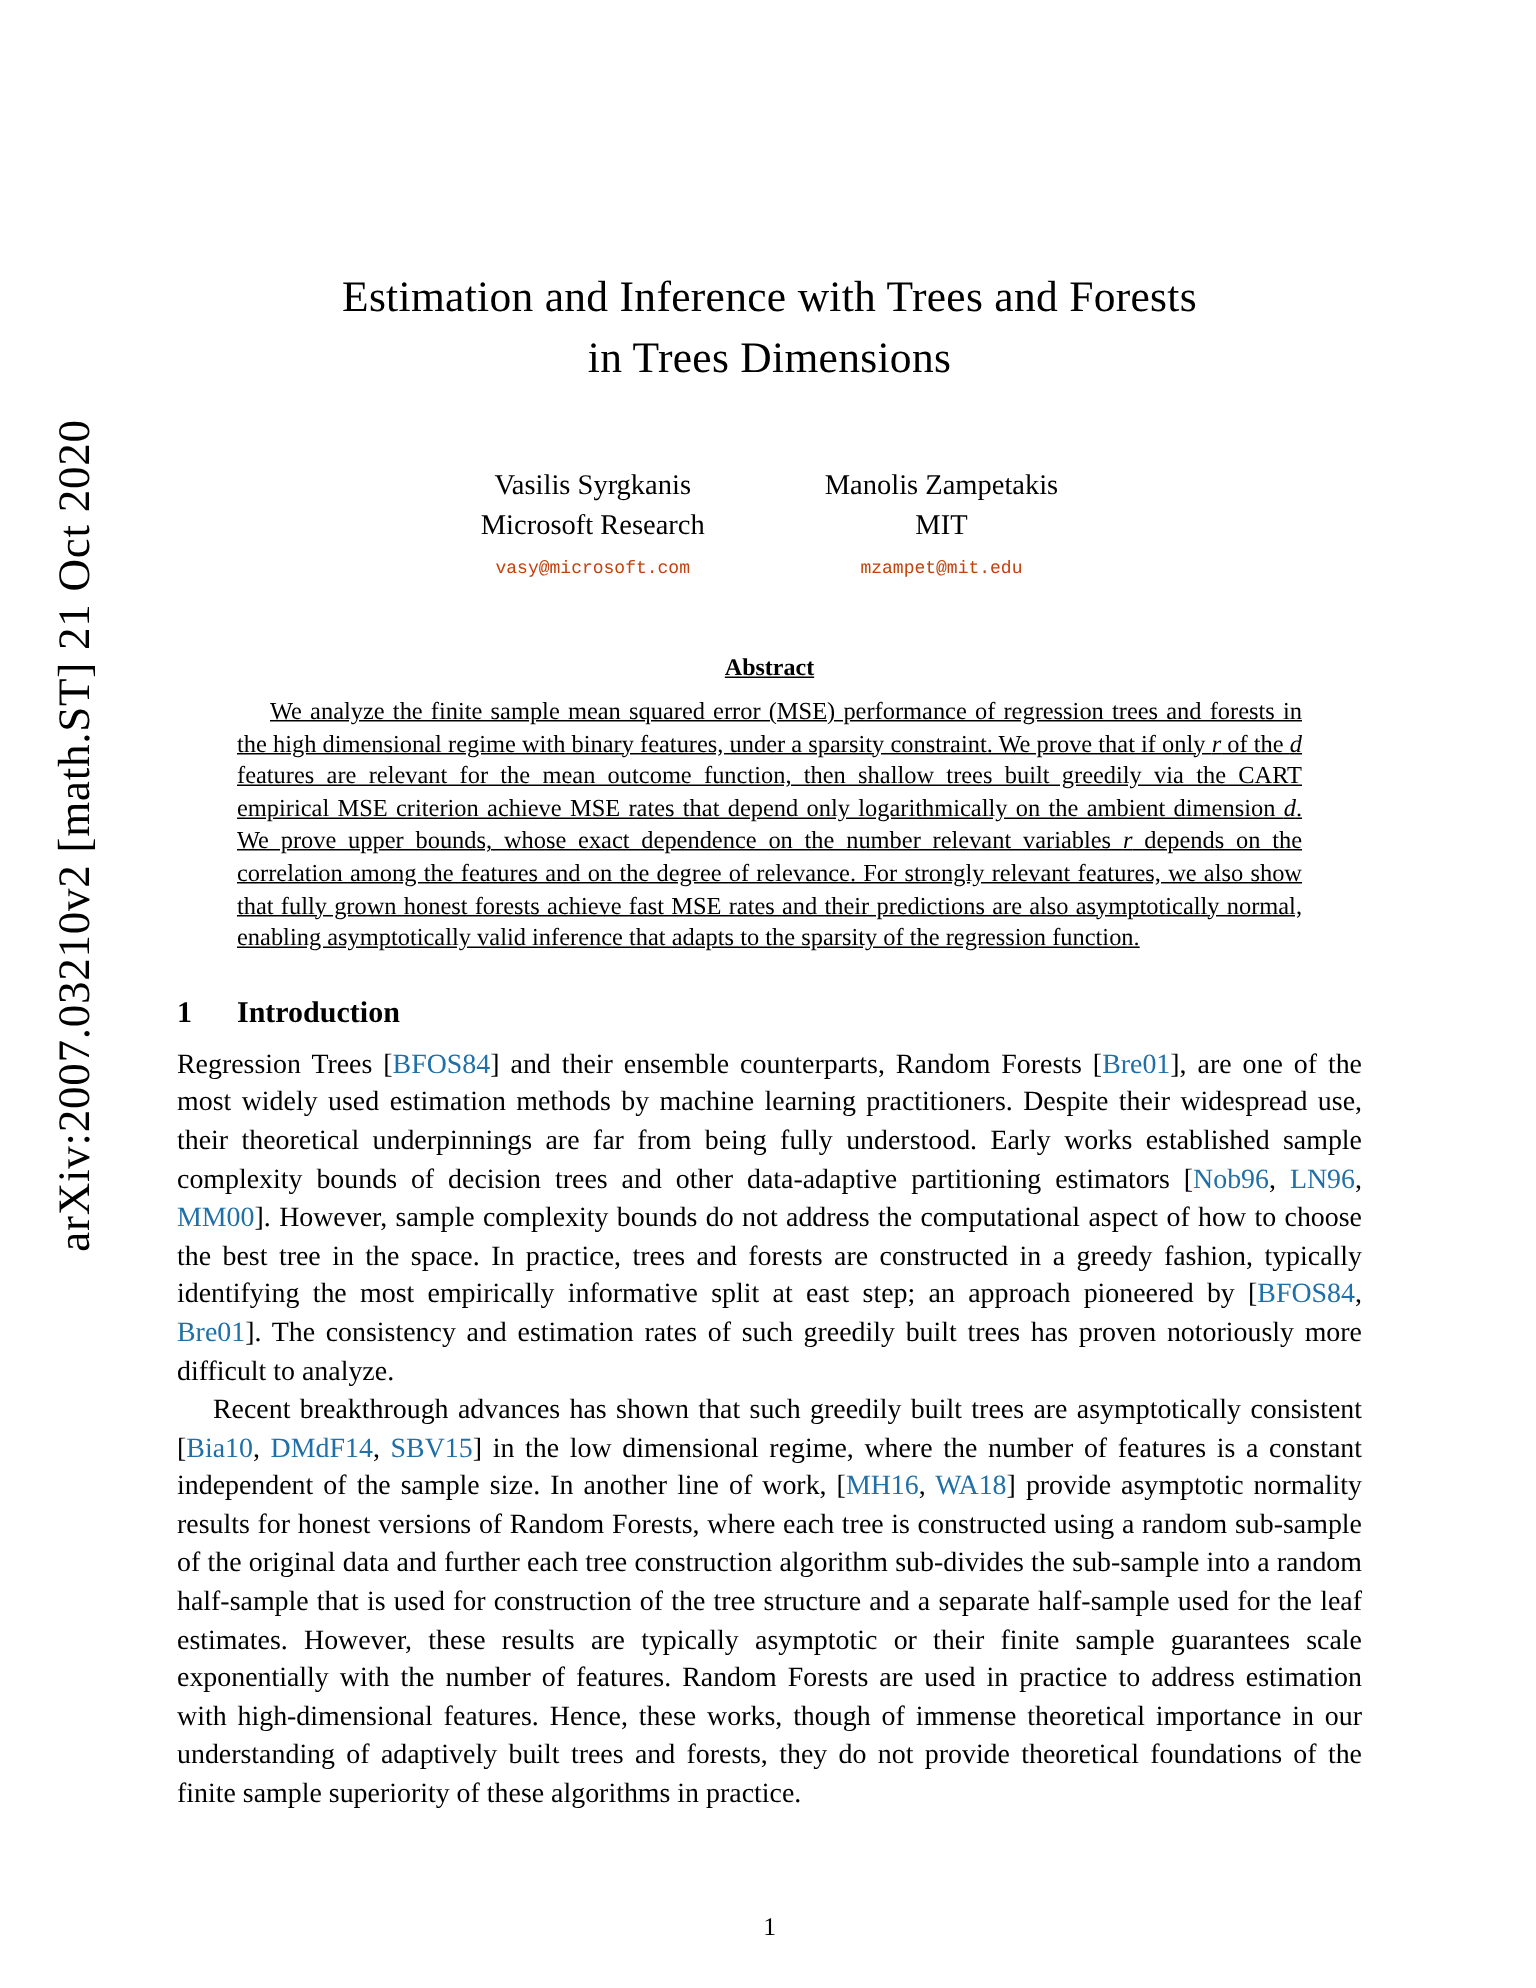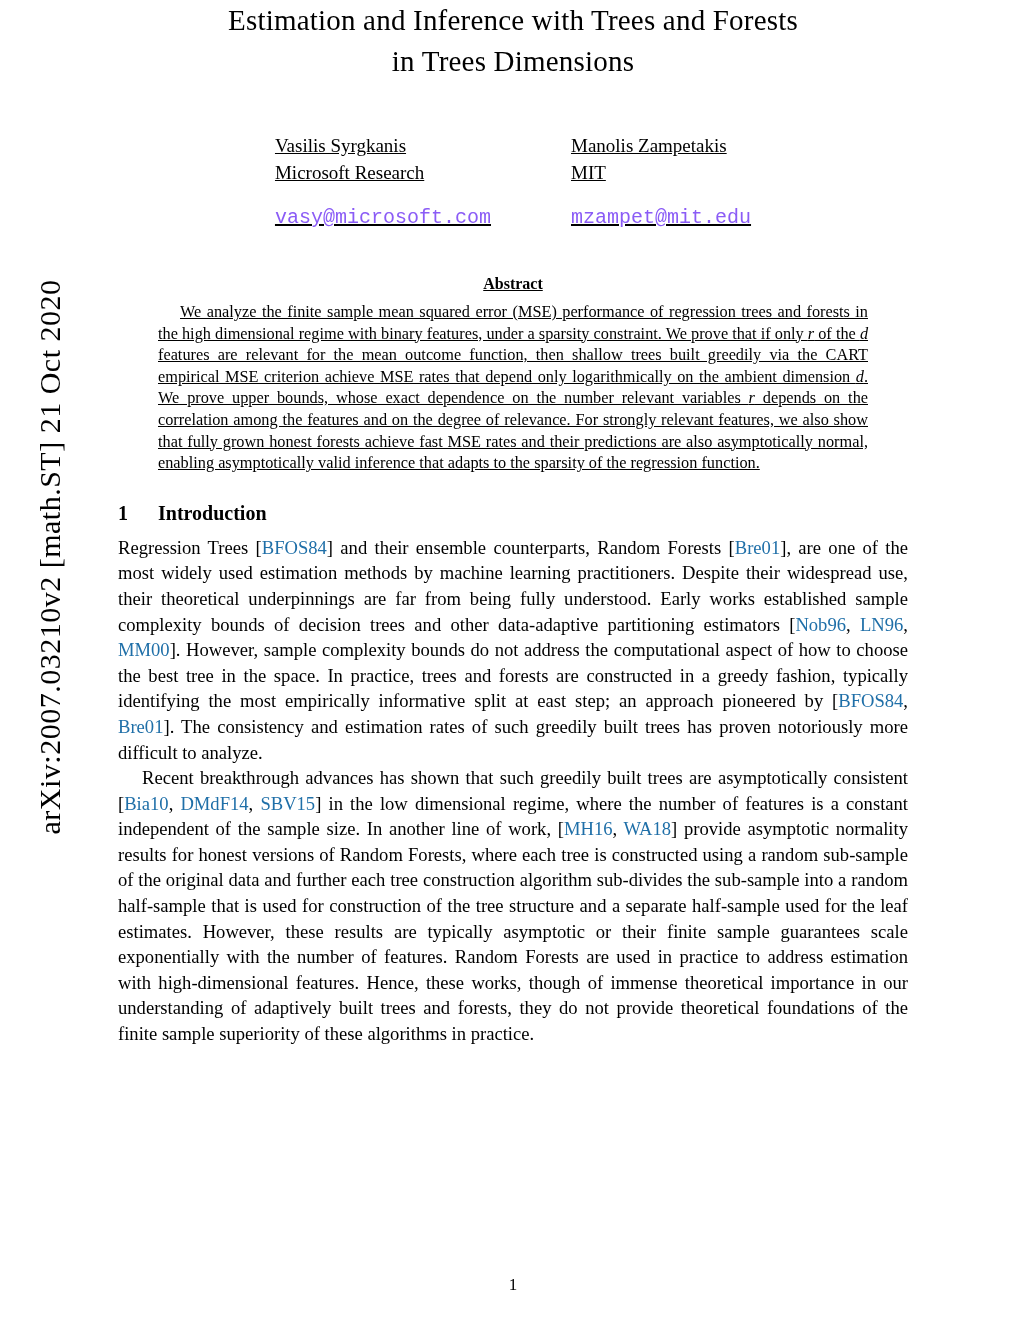--- a/index.html
+++ b/index.html
@@ -38,39 +38,40 @@
     left: 118px;
     top: 0;
     width: 790px;
     height: 1325px;
   }
 
   .title {
     text-align: center;
     font-size: 29px;
     line-height: 41px;
+    margin-top: 178px;
     letter-spacing: 0.2px;
   }
 
   .authors {
     margin-top: 50px;
     display: flex;
     justify-content: center;
     gap: 80px;
   }
   .author-block {
+    text-align: center;
     font-size: 19px;
     line-height: 27px;
-    text-decoration: underline;
   }
   .author-email {
     font-family: "Liberation Mono", monospace;
-    font-size: 20px;
-    color: #8b5cf6;
-    margin-top: 18px;
+    font-size: 12px;
+    color: #c2410c;
+    margin-top: 2px;
   }
 
   .abstract-head {
     text-align: center;
     font-weight: bold;
     font-size: 16px;
     margin-top: 44px;
     text-decoration: underline;
   }
   .abstract-body {

